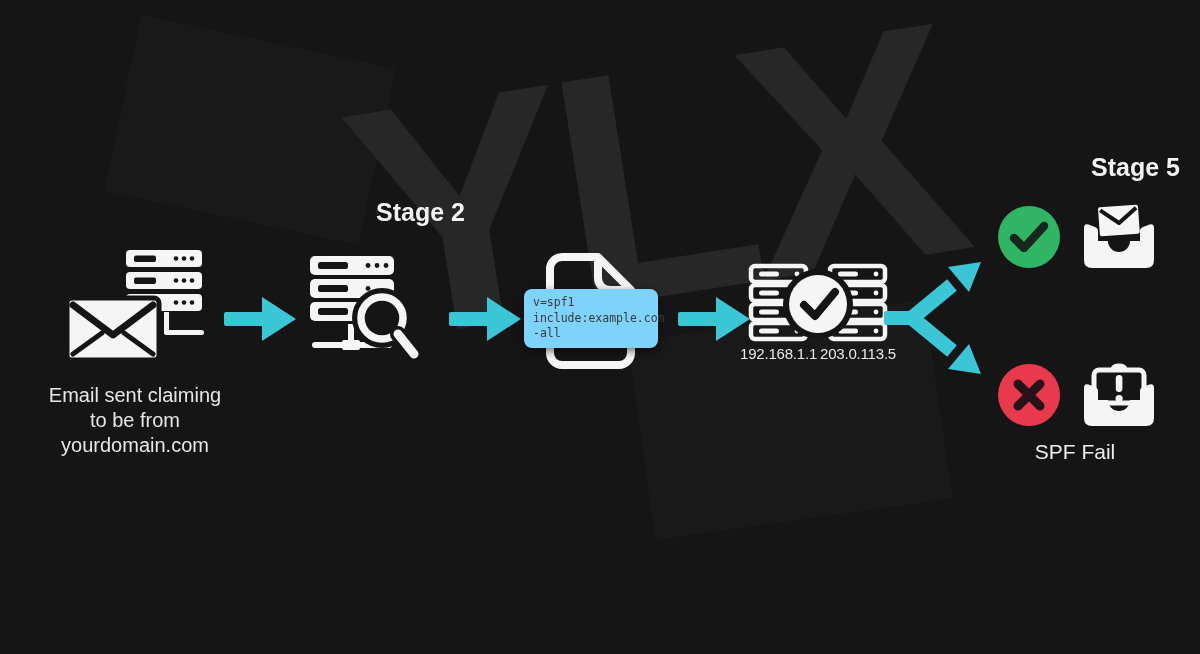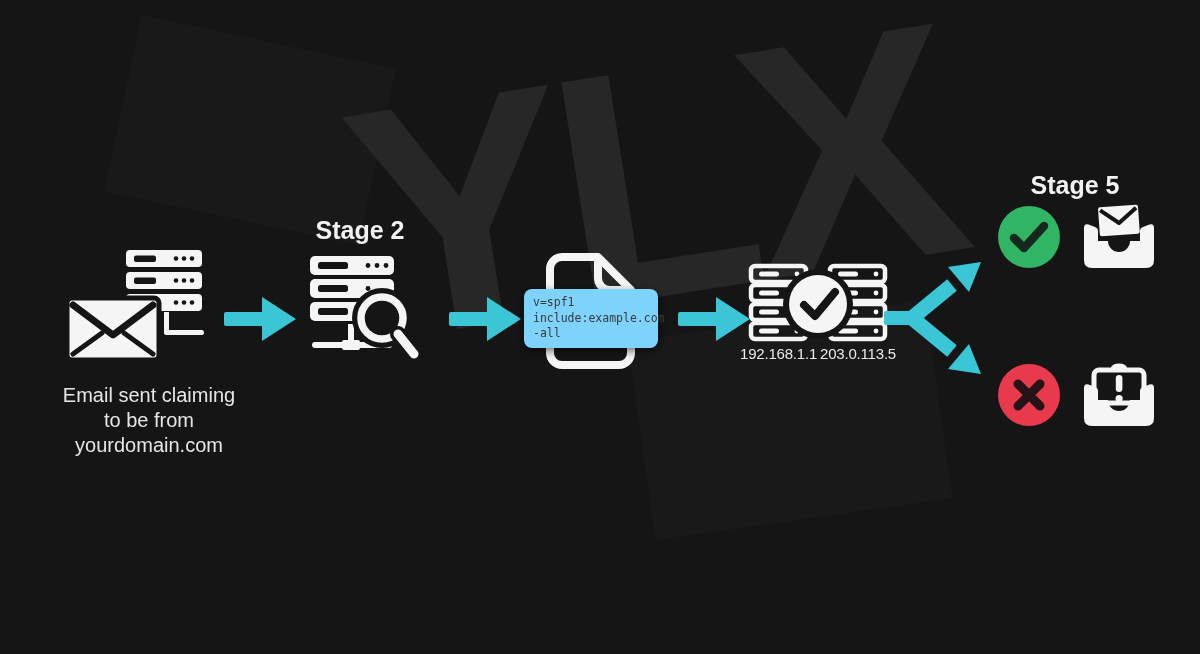--- a/index.html
+++ b/index.html
@@ -12,22 +12,22 @@
   
   .patch{position:absolute;background:rgba(255,255,255,0.02);z-index:0;}
   
   #watermark{
     position:absolute;left:350px;top:18px;z-index:0;
     font-size:330px;font-weight:800;letter-spacing:-14px;line-height:1;
     color:#272727;transform:rotate(-9deg);user-select:none;
   }
   .layer{position:absolute;z-index:1;}
   .stage-title{
-    position:absolute;z-index:2;width:210px;text-align:center;
-    font-size:25px;font-weight:700;color:#f2f2f2;margin-top:18px;
+    position:absolute;z-index:2;width:210px;text-align:right;
+    font-size:25px;font-weight:700;color:#f2f2f2;
   }
   .caption{
     position:absolute;z-index:2;text-align:center;
     font-size:20px;line-height:25px;color:#e6e6e6;white-space:pre-line;
   }
   .outcome-label{
     position:absolute;z-index:2;width:210px;text-align:center;
     font-size:21px;color:#ececec;
   }
   .ip-row{
@@ -76,21 +76,21 @@
         <rect x="100" y="84" width="40" height="5" rx="2.5" fill="#f5f5f5"></rect>
       </g>
 
       <rect x="3" y="52" width="92" height="62" rx="5" fill="#f5f5f5" stroke="#151515" stroke-width="5"></rect>
       <path d="M9 59 L49 89 L89 59" fill="none" stroke="#151515" stroke-width="7" stroke-linecap="round" stroke-linejoin="round"></path>
       <path d="M9 108 L38 87" fill="none" stroke="#151515" stroke-width="5" stroke-linecap="round"></path>
       <path d="M89 108 L60 87" fill="none" stroke="#151515" stroke-width="5" stroke-linecap="round"></path>
     </svg>
   </div>
 
-  <div class="caption" style="left:24px;top:383px;width:250px;">Email sent claiming
+  <div class="caption" style="left:10px;top:383px;width:250px;">Email sent claiming
 to be from
 yourdomain.com</div>
 
   <div class="layer" style="left:224px;top:297px;">
     <svg width="72" height="44" viewBox="0 0 72 44" fill="#3bc6d6">
       <rect x="0" y="15" width="42" height="14" rx="2"></rect>
       <polygon points="38,0 72,22 38,44"></polygon>
     </svg>
   </div>
 
@@ -238,14 +238,15 @@
   <div class="layer" style="left:1082px;top:362px;">
     <svg width="74" height="66" viewBox="0 0 74 66">
       <ellipse cx="37" cy="6" rx="8" ry="4.5" fill="#f5f5f5"></ellipse>
       <rect x="12" y="8" width="50" height="33" rx="5" fill="#151515" stroke="#f5f5f5" stroke-width="5"></rect>
       <rect x="33.8" y="13" width="6.6" height="17" rx="3.3" fill="#f5f5f5"></rect>
       <circle cx="37.1" cy="36.5" r="3.6" fill="#f5f5f5"></circle>
       <path d="M2 26 Q2 21 6.5 22.5 L13 25 Q16 26 16 29 V38 H26 A11 11 0 0 0 48 38 H58 V29 Q58 26 61 25 L67.5 22.5 Q72 21 72 26 V56 Q72 64 64 64 H10 Q2 64 2 56 Z" fill="#f5f5f5"></path>
     </svg>
   </div>
 
+  <div class="outcome-label" style="left:970px;top:440px;">SPF Fail</div>
 
 </div>
 
 </body></html>

